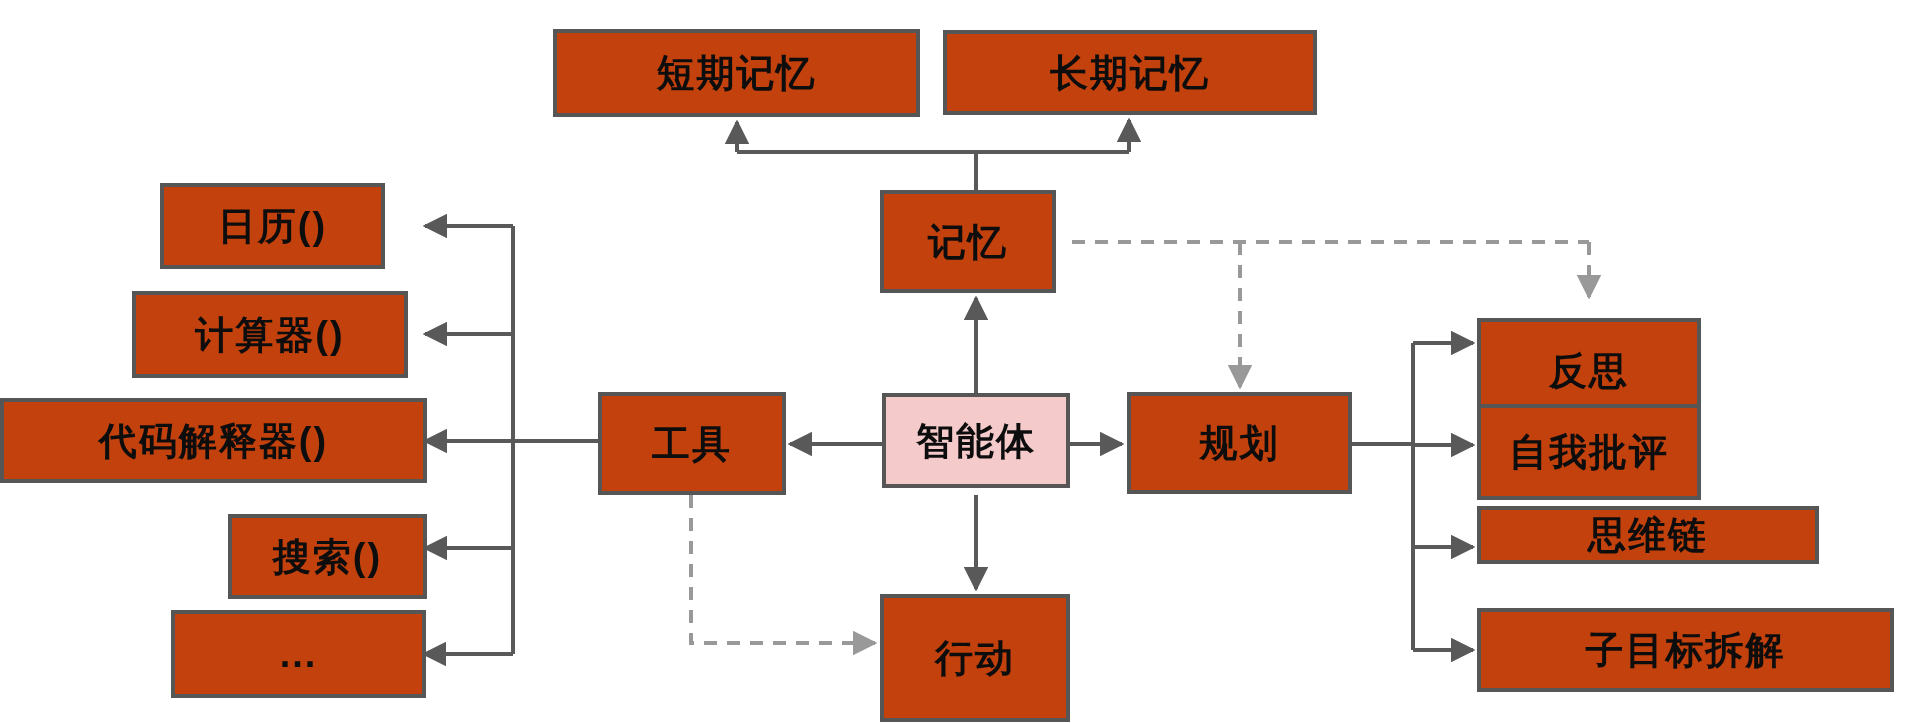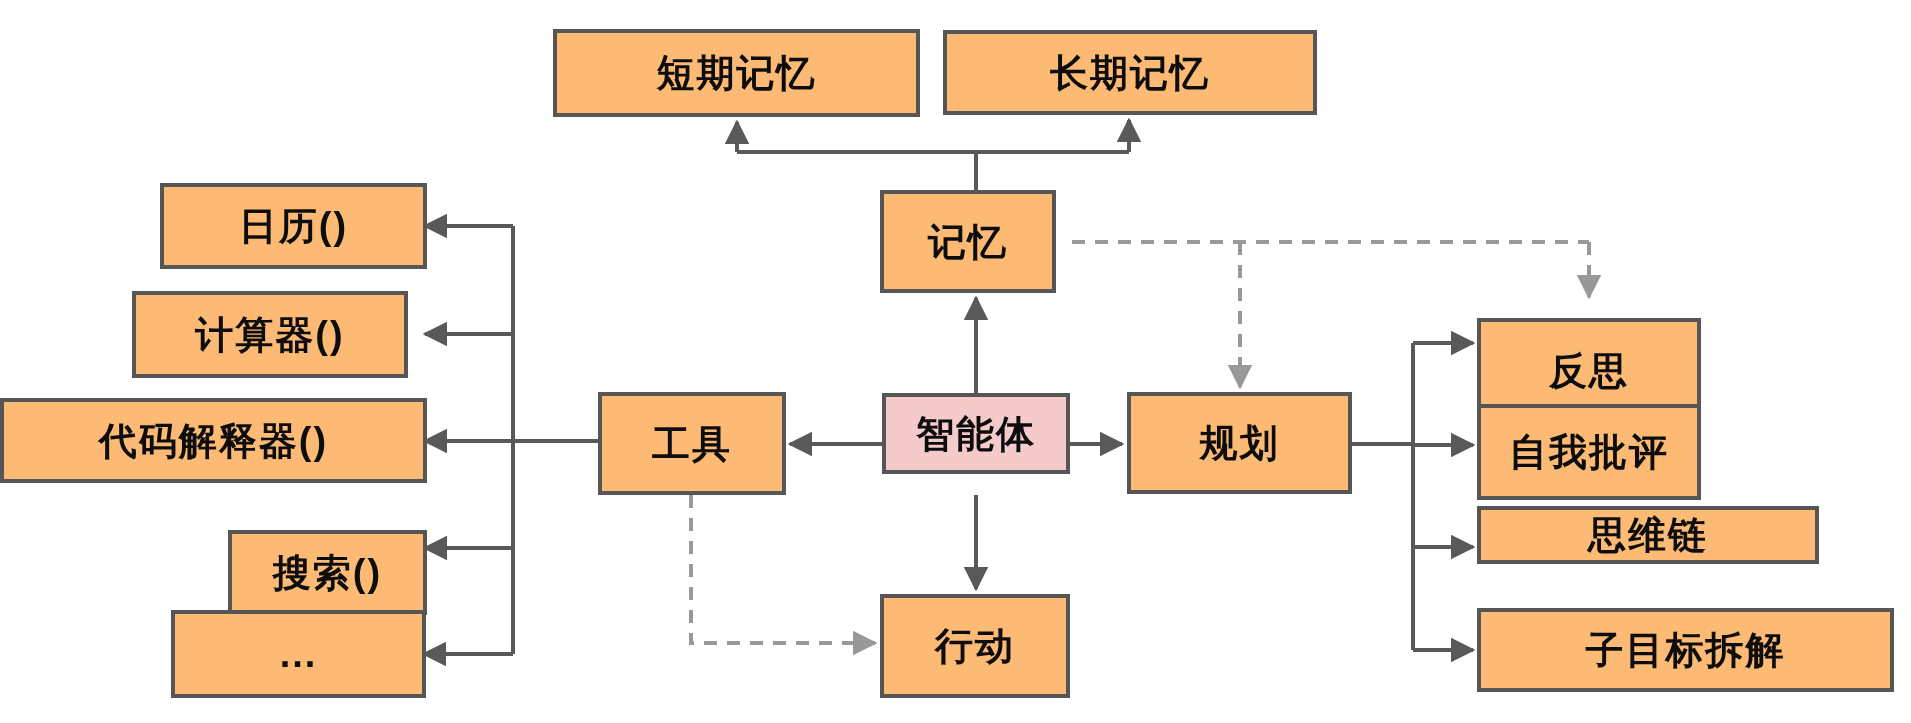--- a/index.html
+++ b/index.html
@@ -12,21 +12,21 @@
     font-family: "Liberation Sans", "DejaVu Sans", sans-serif;
   }
   .stage svg.connectors {
     position: absolute;
     left: 0; top: 0;
     width: 1911px; height: 723px;
   }
   .node {
     position: absolute;
     box-sizing: border-box;
-    background: #fdba74;
+    background: #c2410c;
     border: 4px solid #565656;
     display: flex;
     align-items: center;
     justify-content: center;
     z-index: 2;
   }
   .node span {
     font-size: 38px;
     font-weight: 700;
     color: #0d0d0d;
@@ -95,45 +95,45 @@
   <div class="node" style="left:553px; top:29px; width:367px; height:88px">
     <span>短期记忆</span>
   </div>
   <div class="node" style="left:943px; top:30px; width:374px; height:85px">
     <span>长期记忆</span>
   </div>
 
   <div class="node" style="left:880px; top:190px; width:176px; height:103px">
     <span>记忆</span>
   </div>
-  <div class="node agent" style="left:882px; top:393px; width:188px; height:81px">
+  <div class="node agent" style="left:882px; top:393px; width:188px; height:95px">
     <span>智能体</span>
   </div>
-  <div class="node" style="left:880px; top:594px; width:190px; height:104px">
+  <div class="node" style="left:880px; top:594px; width:190px; height:128px">
     <span>行动</span>
   </div>
 
   <div class="node" style="left:598px; top:392px; width:188px; height:103px">
     <span>工具</span>
   </div>
 
   <div class="node" style="left:1127px; top:392px; width:225px; height:102px">
     <span>规划</span>
   </div>
 
-  <div class="node" style="left:160px; top:183px; width:267px; height:86px">
+  <div class="node" style="left:160px; top:183px; width:225px; height:86px">
     <span>日历()</span>
   </div>
   <div class="node" style="left:132px; top:291px; width:276px; height:87px">
     <span>计算器()</span>
   </div>
   <div class="node" style="left:0px; top:398px; width:427px; height:85px">
     <span>代码解释器()</span>
   </div>
-  <div class="node" style="left:228px; top:530px; width:199px; height:85px">
+  <div class="node" style="left:228px; top:514px; width:199px; height:85px">
     <span>搜索()</span>
   </div>
   <div class="node" style="left:171px; top:610px; width:255px; height:88px">
     <span>...</span>
   </div>
 
   <div class="node" style="left:1477px; top:318px; width:224px; height:105px">
     <span>反思</span>
   </div>
   <div class="node" style="left:1477px; top:404px; width:224px; height:96px">

